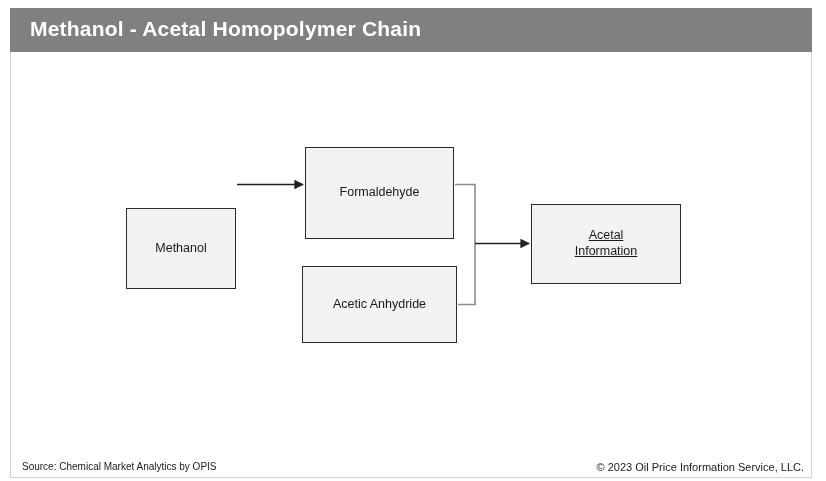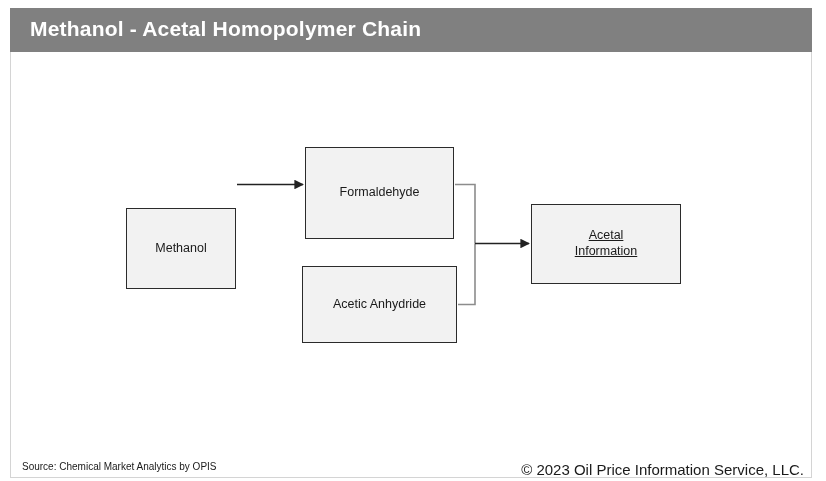--- a/index.html
+++ b/index.html
@@ -93,21 +93,21 @@
     top: 461px;
     font-size: 10px;
     color: #1a1a1a;
     white-space: nowrap;
     font-family: "Liberation Sans", sans-serif;
   }
   #footer-right {
     position: absolute;
     right: 22px;
     top: 461px;
-    font-size: 15px;
+    font-size: 11px;
     color: #1a1a1a;
     white-space: nowrap;
     text-align: right;
     font-family: "Liberation Sans", sans-serif;
   }
 </style>
 </head>
 <body>
 
 <div id="slide">

